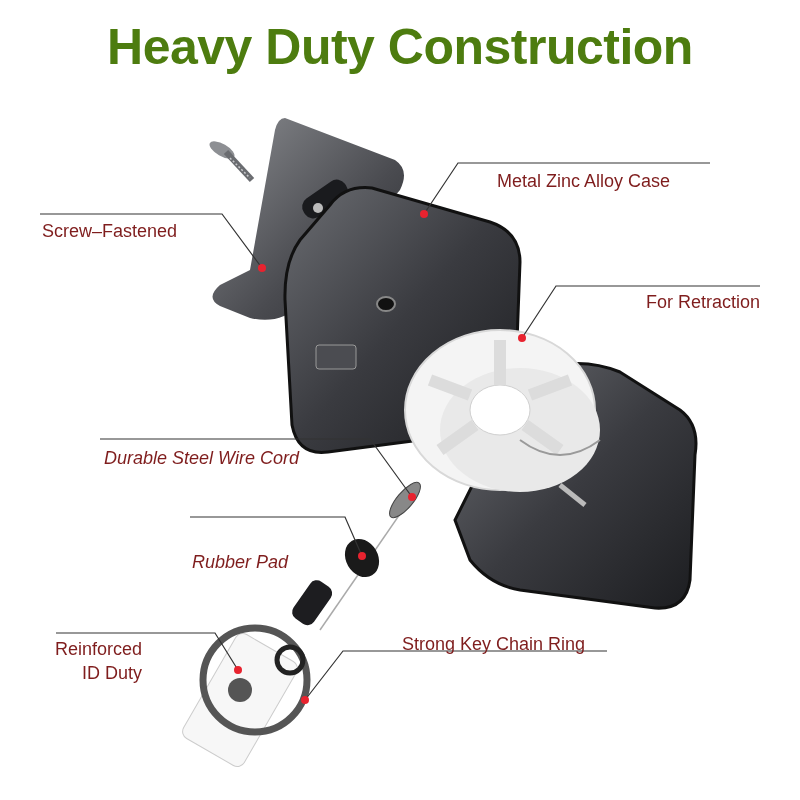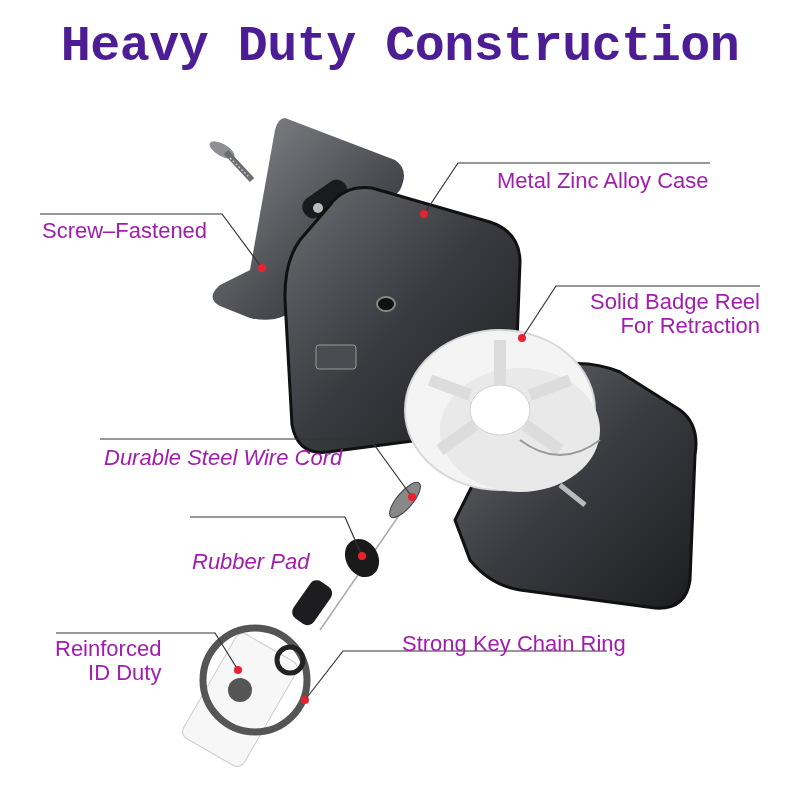--- a/index.html
+++ b/index.html
@@ -8,29 +8,29 @@
     background: #ffffff;
     font-family: "Liberation Sans", "DejaVu Sans", sans-serif;
     position: relative;
   }
   .title {
     position: absolute; left: 0; right: 0; top: 18px;
     text-align: center; font-size: 50px; font-weight: bold;
     letter-spacing: -0.5px;
   }
   .label {
-    position: absolute; font-size: 22px; color: #a21caf; line-height: 24px;
+    position: absolute; font-size: 18px; color: #7f1d1d; line-height: 24px;
   }
   .label.right { text-align: right; }
   svg.art { position: absolute; left: 0; top: 0; }
 </style>
 </head>
 <body>
 
-<div class="title" style="color: #4c1d95; font-family: Liberation Mono, monospace;">Heavy Duty Construction</div>
+<div class="title" style="color: #4d7c0f;">Heavy Duty Construction</div>
 
 <svg class="art" width="800" height="800" viewBox="0 0 800 800">
   <defs>
     <linearGradient id="gMetal" x1="0" y1="0" x2="1" y2="1">
       <stop offset="0" stop-color="#6b6d72"></stop>
       <stop offset="0.5" stop-color="#3a3b40"></stop>
       <stop offset="1" stop-color="#1c1d20"></stop>
     </linearGradient>
     <linearGradient id="gClip" x1="0" y1="0" x2="1" y2="1">
       <stop offset="0" stop-color="#8a8c90"></stop>
@@ -106,21 +106,20 @@
 
 <div class="label" style="left:42px; top:219px;">
   <div>Screw–Fastened</div>
 </div>
 
 <div class="label" style="left:497px; top:169px;">
   <div>Metal Zinc Alloy Case</div>
 </div>
 
 <div class="label right" style="right:40px; top:290px;">
-  <div>Solid Badge Reel</div>
   <div>For Retraction</div>
 </div>
 
 <div class="label" style="left:104px; top:446px;font-style:italic;">
   <div>Durable Steel Wire Cord</div>
 </div>
 
 <div class="label" style="left:192px; top:550px;font-style:italic;">
   <div>Rubber Pad</div>
 </div>

